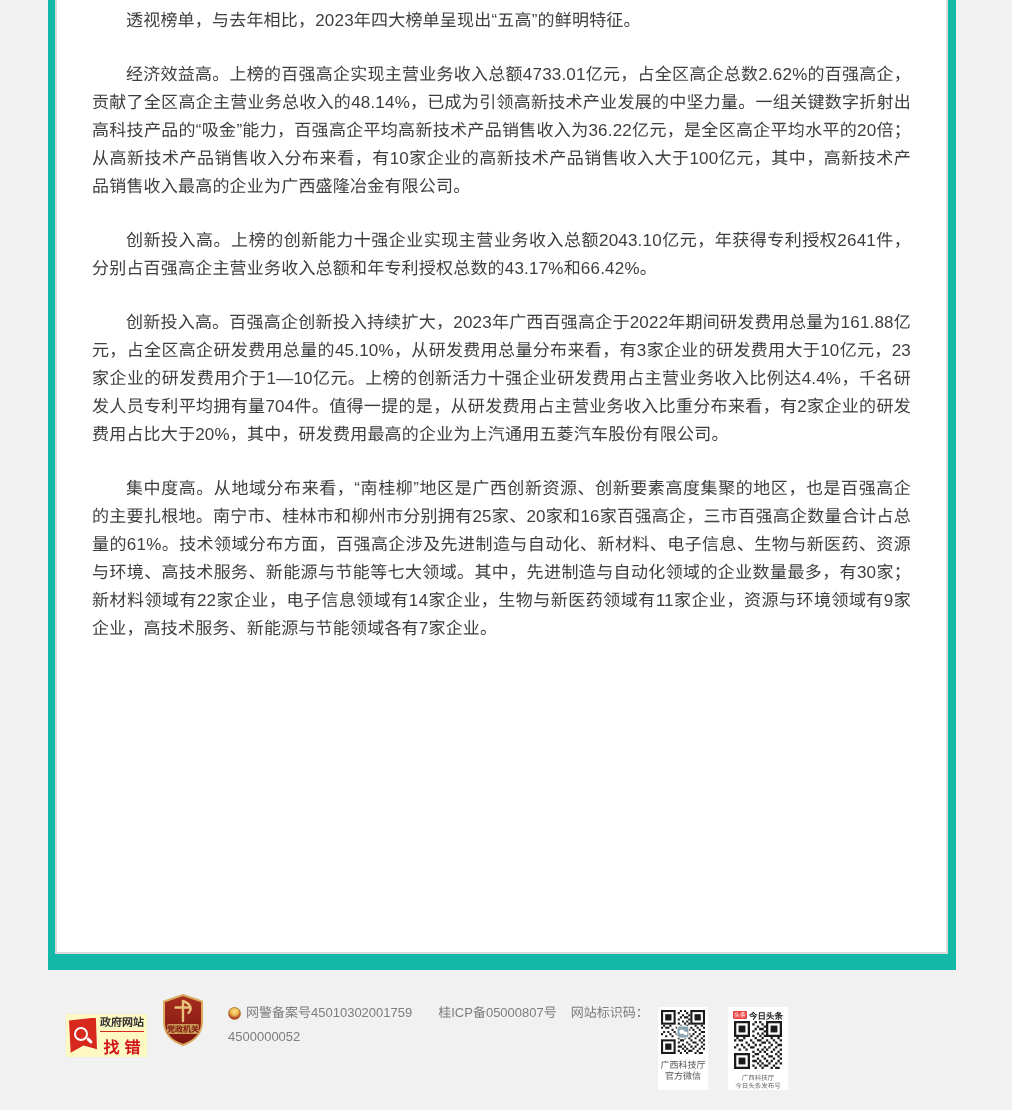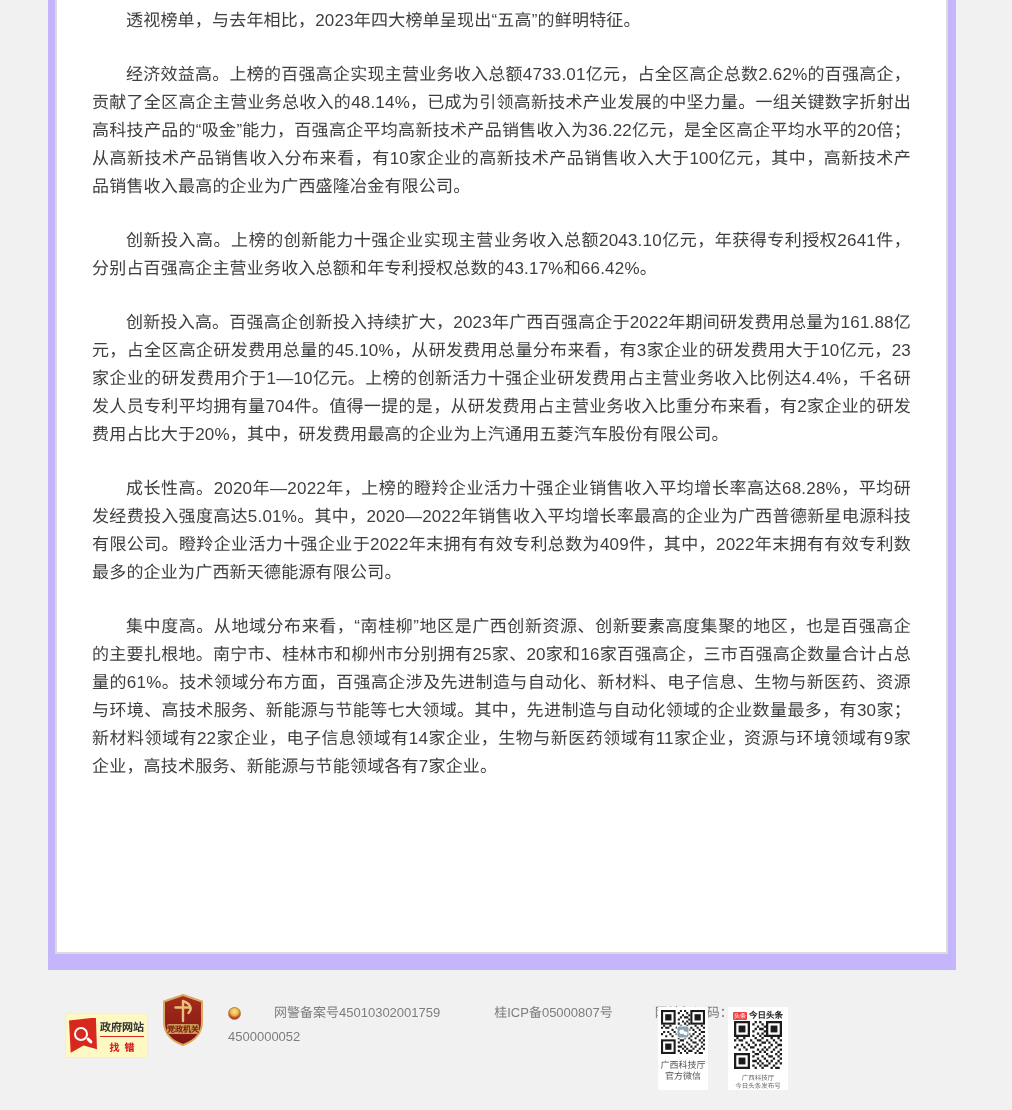--- a/index.html
+++ b/index.html
@@ -2,21 +2,21 @@
 <html lang="zh-CN"><head>
 <meta charset="utf-8">
 <style>
   html,body{margin:0;padding:0;}
   body{
     width:1012px;height:1110px;position:relative;overflow:hidden;
     background:#f1f1f1;
     font-family:"Liberation Sans","DejaVu Sans",sans-serif;
   }
   
-  .panel{position:absolute;left:48px;top:0;width:908px;height:970px;background:#c4b5fd;}
+  .panel{position:absolute;left:48px;top:0;width:908px;height:970px;background:#14b8a6;}
   .content-box{
     position:absolute;left:7px;top:-4px;width:893px;height:958px;
     box-sizing:border-box;background:#ffffff;
     border:2px solid #dbdbdb;
     padding:0 35px;
   }
   .article-p{
     font-size:17px;line-height:28px;color:#3e3e3e;
     text-indent:2em;text-align:justify;margin:26px 0;
     letter-spacing:.2px;
@@ -32,29 +32,29 @@
   }
   .gf-flag{
     width:28px;height:36px;margin-left:3px;background:#d8281e;
     clip-path:polygon(0 8%,96% 0,100% 88%,52% 78%,6% 98%);
     display:flex;align-items:center;justify-content:center;flex:0 0 auto;
   }
   .gf-mag{width:10px;height:10px;border:2.5px solid #fff;border-radius:50%;position:relative;margin:-4px 0 0 -4px;}
   .gf-mag::after{content:"";position:absolute;right:-5px;bottom:-5px;width:3px;height:7px;background:#fff;border-radius:2px;transform:rotate(-45deg);}
   .gf-right{flex:1;display:flex;flex-direction:column;align-items:center;}
   .gf-t1{font-size:11px;font-weight:bold;color:#333;border-bottom:1px solid #d8281e;padding-bottom:2px;}
-  .gf-t2{font-size:10px;font-weight:bold;color:#d0121b;letter-spacing:5px;margin-top:2px;text-indent:5px;}
+  .gf-t2{font-size:16px;font-weight:bold;color:#d0121b;letter-spacing:5px;margin-top:2px;text-indent:5px;}
   
   .shield{position:absolute;left:162px;top:24px;width:42px;height:52px;display:block;cursor:pointer;}
   
   .footer-text{position:absolute;left:228px;top:31px;font-size:13px;color:#7d7d7d;}
   .f-line{height:24px;line-height:24px;white-space:nowrap;}
   .f-line a{color:#7d7d7d;text-decoration:none;cursor:pointer;}
   .links a{margin-right:9px;}
-  .row3{display:flex;align-items:center;gap:28px;}
+  .row3{display:flex;align-items:center;}
   .police-icon{
     width:13px;height:13px;border-radius:50%;margin-right:5px;flex:0 0 auto;
     background:radial-gradient(circle at 50% 32%,#ffe08a 0%,#e8b94c 42%,#b7342b 72%,#8c1f1a 100%);
     border:1px solid #b08030;box-sizing:border-box;
   }
   .row3 .seg{margin-right:26px;}
   .row3 .seg2{margin-right:14px;}
   
   .qr-card{position:absolute;top:37px;background:#ffffff;box-sizing:border-box;text-align:center;}
   .qr-card.qr1{left:658px;width:50px;height:83px;padding-top:3px;}
@@ -64,21 +64,21 @@
   .qr2 .qr-wrap svg.qr-img{width:48px;height:48px;}
   .wx-ov{
     position:absolute;left:50%;top:50%;transform:translate(-50%,-50%);
     width:13px;height:13px;background:#8aa4b2;border:1px solid #fff;border-radius:3px;
     display:flex;align-items:center;justify-content:center;box-sizing:border-box;
   }
   .wx-ov svg{width:10px;height:10px;}
   .qr-label{font-size:9px;line-height:11px;color:#555;margin-top:2px;}
   .qr-label.tiny{font-size:6.5px;line-height:8px;margin-top:1px;color:#666;}
   .qr-label span{display:block;}
-  .tt-head{display:flex;align-items:flex-end;justify-content:center;height:11px;margin-bottom:1px;}
+  .tt-head{display:flex;align-items:center;justify-content:center;height:11px;margin-bottom:1px;}
   .tt-logo{background:#f04142;color:#fff;font-size:6px;line-height:8px;padding:0 1px;border-radius:1px;}
   .tt-name{font-size:8.5px;font-weight:bold;color:#1a1a1a;margin-left:2px;}
   .hidden-defs{position:absolute;width:0;height:0;overflow:hidden;}
 </style>
 </head>
 <body>
 
 <svg class="hidden-defs" aria-hidden="true">
   <defs>
     <symbol id="qrsym" viewBox="0 0 21 21">
@@ -102,21 +102,20 @@
     </symbol>
   </defs>
 </svg>
 
 <div class="panel">
   <div class="content-box">
     <p class="article-p">透视榜单，与去年相比，2023年四大榜单呈现出“五高”的鲜明特征。</p>
     <p class="article-p">经济效益高。上榜的百强高企实现主营业务收入总额4733.01亿元，占全区高企总数2.62%的百强高企，贡献了全区高企主营业务总收入的48.14%，已成为引领高新技术产业发展的中坚力量。一组关键数字折射出高科技产品的“吸金”能力，百强高企平均高新技术产品销售收入为36.22亿元，是全区高企平均水平的20倍；从高新技术产品销售收入分布来看，有10家企业的高新技术产品销售收入大于100亿元，其中，高新技术产品销售收入最高的企业为广西盛隆冶金有限公司。</p>
     <p class="article-p">创新投入高。上榜的创新能力十强企业实现主营业务收入总额2043.10亿元，年获得专利授权2641件，分别占百强高企主营业务收入总额和年专利授权总数的43.17%和66.42%。</p>
     <p class="article-p">创新投入高。百强高企创新投入持续扩大，2023年广西百强高企于2022年期间研发费用总量为161.88亿元，占全区高企研发费用总量的45.10%，从研发费用总量分布来看，有3家企业的研发费用大于10亿元，23家企业的研发费用介于1—10亿元。上榜的创新活力十强企业研发费用占主营业务收入比例达4.4%，千名研发人员专利平均拥有量704件。值得一提的是，从研发费用占主营业务收入比重分布来看，有2家企业的研发费用占比大于20%，其中，研发费用最高的企业为上汽通用五菱汽车股份有限公司。</p>
-    <p class="article-p">成长性高。2020年—2022年，上榜的瞪羚企业活力十强企业销售收入平均增长率高达68.28%，平均研发经费投入强度高达5.01%。其中，2020—2022年销售收入平均增长率最高的企业为广西普德新星电源科技有限公司。瞪羚企业活力十强企业于2022年末拥有有效专利总数为409件，其中，2022年末拥有有效专利数最多的企业为广西新天德能源有限公司。</p>
     <p class="article-p">集中度高。从地域分布来看，“南桂柳”地区是广西创新资源、创新要素高度集聚的地区，也是百强高企的主要扎根地。南宁市、桂林市和柳州市分别拥有25家、20家和16家百强高企，三市百强高企数量合计占总量的61%。技术领域分布方面，百强高企涉及先进制造与自动化、新材料、电子信息、生物与新医药、资源与环境、高技术服务、新能源与节能等七大领域。其中，先进制造与自动化领域的企业数量最多，有30家；新材料领域有22家企业，电子信息领域有14家企业，生物与新医药领域有11家企业，资源与环境领域有9家企业，高技术服务、新能源与节能领域各有7家企业。</p>
   </div>
 </div>
 
 <div class="footer">
 
   <a class="gov-find">
     <span class="gf-flag">
       <span class="gf-mag"></span>
     </span>

